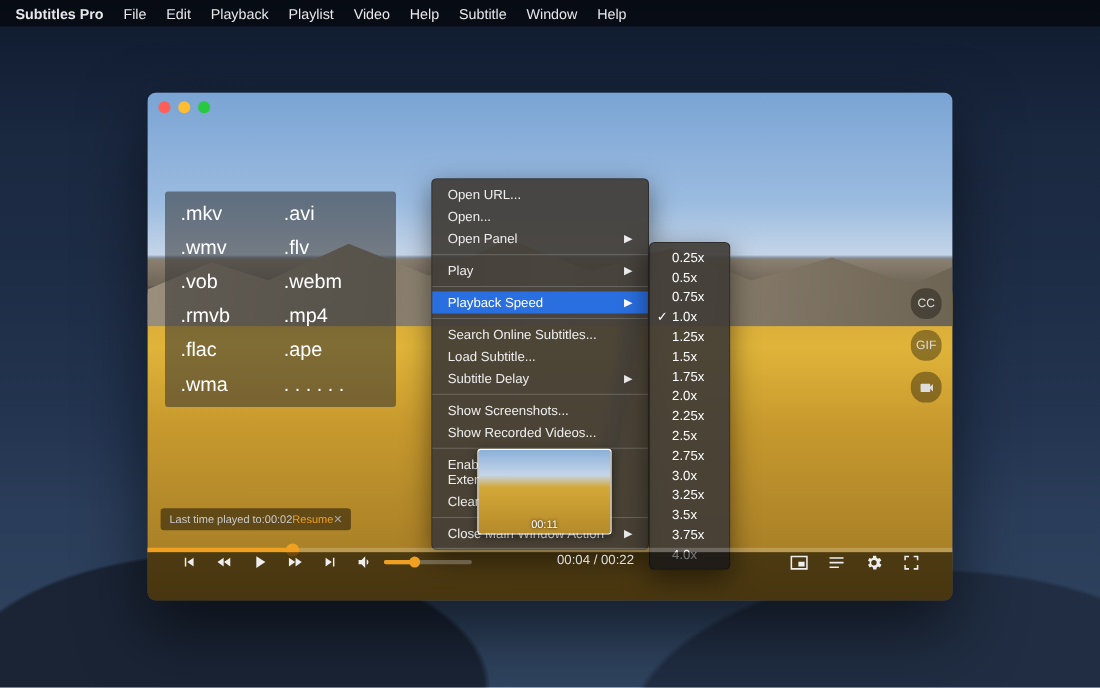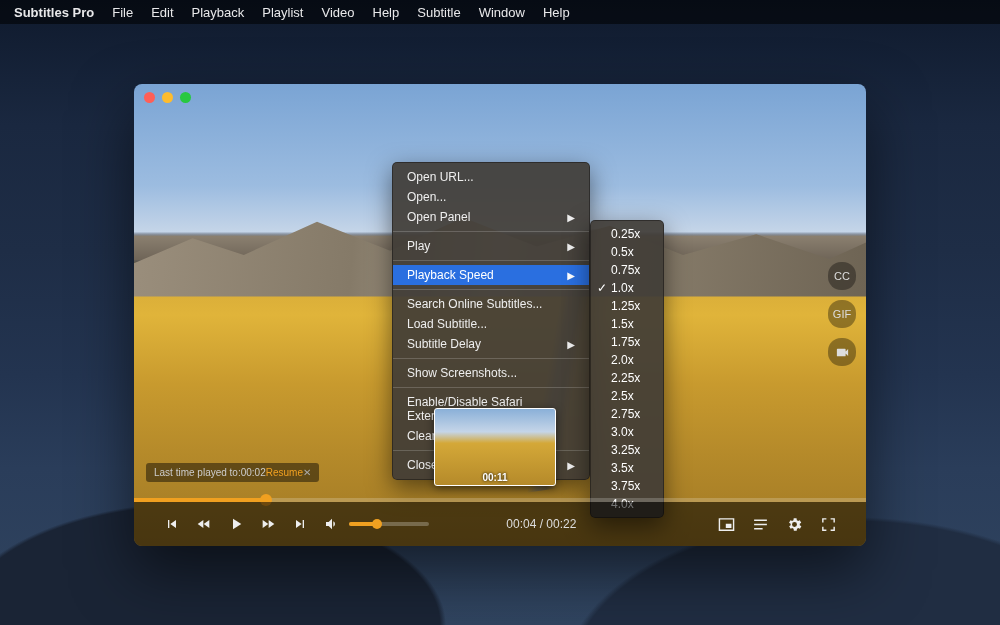--- a/index.html
+++ b/index.html
@@ -59,28 +59,28 @@
   
   .resume{position:absolute;left:12px;bottom:64px;background:rgba(0,0,0,.45);color:#ccc;
     font-size:10px;padding:4px 8px;border-radius:3px;display:flex;align-items:center;gap:0;}
   .resume a{color:#f0a020;text-decoration:none;}
   .resume .x{color:#aaa;cursor:pointer;}
   
   .thumb{position:absolute;left:300px;bottom:60px;width:122px;height:78px;border:1px solid #fff;
     border-radius:3px;overflow:hidden;background:linear-gradient(180deg,#8ab0d8 0%,#c5d5e8 30%,#d4a838 45%,#b58a2a 100%);
     box-shadow:0 2px 8px rgba(0,0,0,.5);}
   .thumb .tm{position:absolute;bottom:2px;left:0;right:0;text-align:center;color:#fff;font-size:10px;
-    text-shadow:0 0 3px #000;font-weight:bold;}
+    text-shadow:0 0 3px #000;}
   
   .progress{position:absolute;left:0;right:0;bottom:44px;height:4px;background:rgba(255,255,255,.2);}
   .progress .fill{height:100%;width:18%;background:#f0a020;position:relative;}
   .progress .fill::after{content:"";position:absolute;right:-6px;top:-4px;width:12px;height:12px;
     border-radius:50%;background:#f0a020;}
   .controls{position:absolute;left:0;right:0;bottom:0;height:44px;background:rgba(0,0,0,.55);
-    display:flex;align-items:center;padding:0 29px;color:#eee;gap:14px;}
+    display:flex;align-items:flex-start;padding:0 29px;color:#eee;gap:14px;}
   .controls .ico{width:18px;height:18px;display:flex;align-items:center;justify-content:center;cursor:pointer;}
   .controls .play svg{width:18px;height:18px;}
   .controls .vol{display:flex;align-items:center;gap:8px;}
   .vslider{width:80px;height:4px;background:rgba(255,255,255,.25);border-radius:2px;position:relative;}
   .vslider .vf{height:100%;width:35%;background:#f0a020;border-radius:2px;position:relative;}
   .vslider .vf::after{content:"";position:absolute;right:-5px;top:-3px;width:10px;height:10px;border-radius:50%;background:#f0a020;}
   .controls .time{font-size:12px;color:#ddd;margin:0 auto;}
   .controls .right{display:flex;gap:16px;margin-left:auto;}
   svg{fill:currentColor;}
 </style>
@@ -107,20 +107,34 @@
     <div class="mountain"></div>
     <div class="road"></div>
   </div>
 
   <div class="traffic-lights">
     <span class="tl-r"></span>
     <span class="tl-y"></span>
     <span class="tl-g"></span>
   </div>
 
+  <div class="formats">
+    <span>.mkv</span>
+    <span>.avi</span>
+    <span>.wmv</span>
+    <span>.flv</span>
+    <span>.vob</span>
+    <span>.webm</span>
+    <span>.rmvb</span>
+    <span>.mp4</span>
+    <span>.flac</span>
+    <span>.ape</span>
+    <span>.wma</span>
+    <span>. . . . . .</span>
+  </div>
 
   <div class="ctx" id="ctx">
       <div class="item">
         <span>Open URL...</span>
       </div>
       <div class="item">
         <span>Open...</span>
       </div>
       <div class="item">
         <span>Open Panel</span>
@@ -143,20 +157,23 @@
       <div class="item">
         <span>Load Subtitle...</span>
       </div>
       <div class="item">
         <span>Subtitle Delay</span>
         <span class="arrow">▶</span>
       </div>
       <div class="sep"></div>
       <div class="item">
         <span>Show Screenshots...</span>
+      </div>
+      <div class="item">
+        <span>Show Recorded Videos...</span>
       </div>
       <div class="sep"></div>
       <div class="item">
         <span>Enable/Disable Safari Extension</span>
       </div>
       <div class="item">
         <span>Clear Cache(6.1 MB)</span>
       </div>
       <div class="sep"></div>
       <div class="item">

